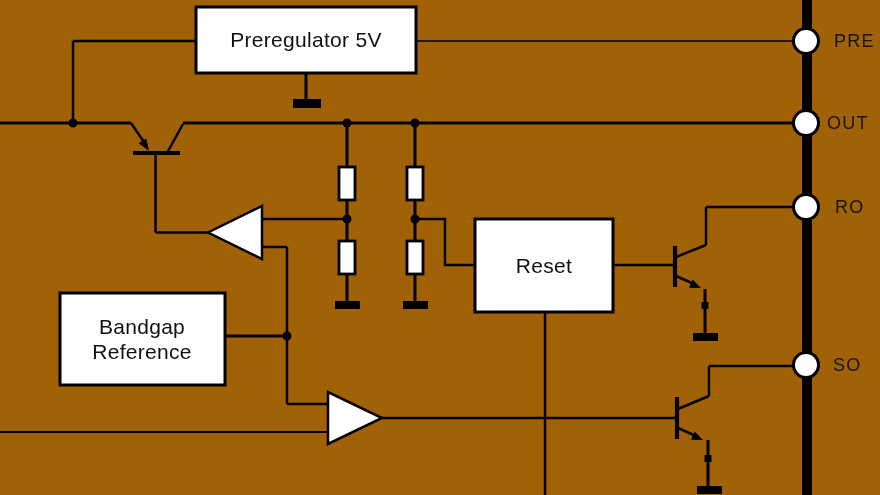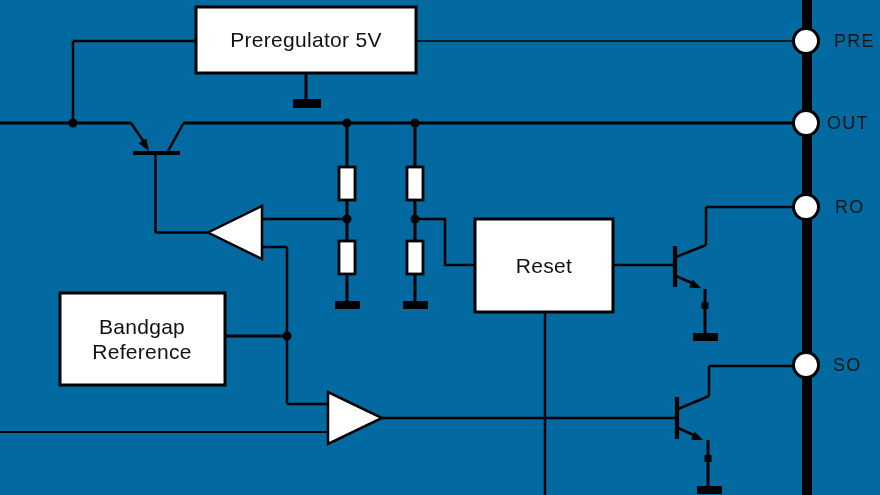--- a/index.html
+++ b/index.html
@@ -4,21 +4,21 @@
 <style>
   html, body {
     margin: 0;
     padding: 0;
     background: #ffffff;
   }
   #stage {
     position: relative;
     width: 880px;
     height: 495px;
-    background: #0369a1;
+    background: #a16207;
     overflow: hidden;
     font-family: "Liberation Sans", sans-serif;
   }
   svg { display: block; }
   .wire  { stroke: #000000; fill: none; }
   .thick { stroke-width: 3; }
   .med   { stroke-width: 2.5; }
   .thin  { stroke-width: 1.4; }
   .sense { stroke-width: 2.2; }
   .bar   { stroke-width: 4.2; stroke: #000; }

